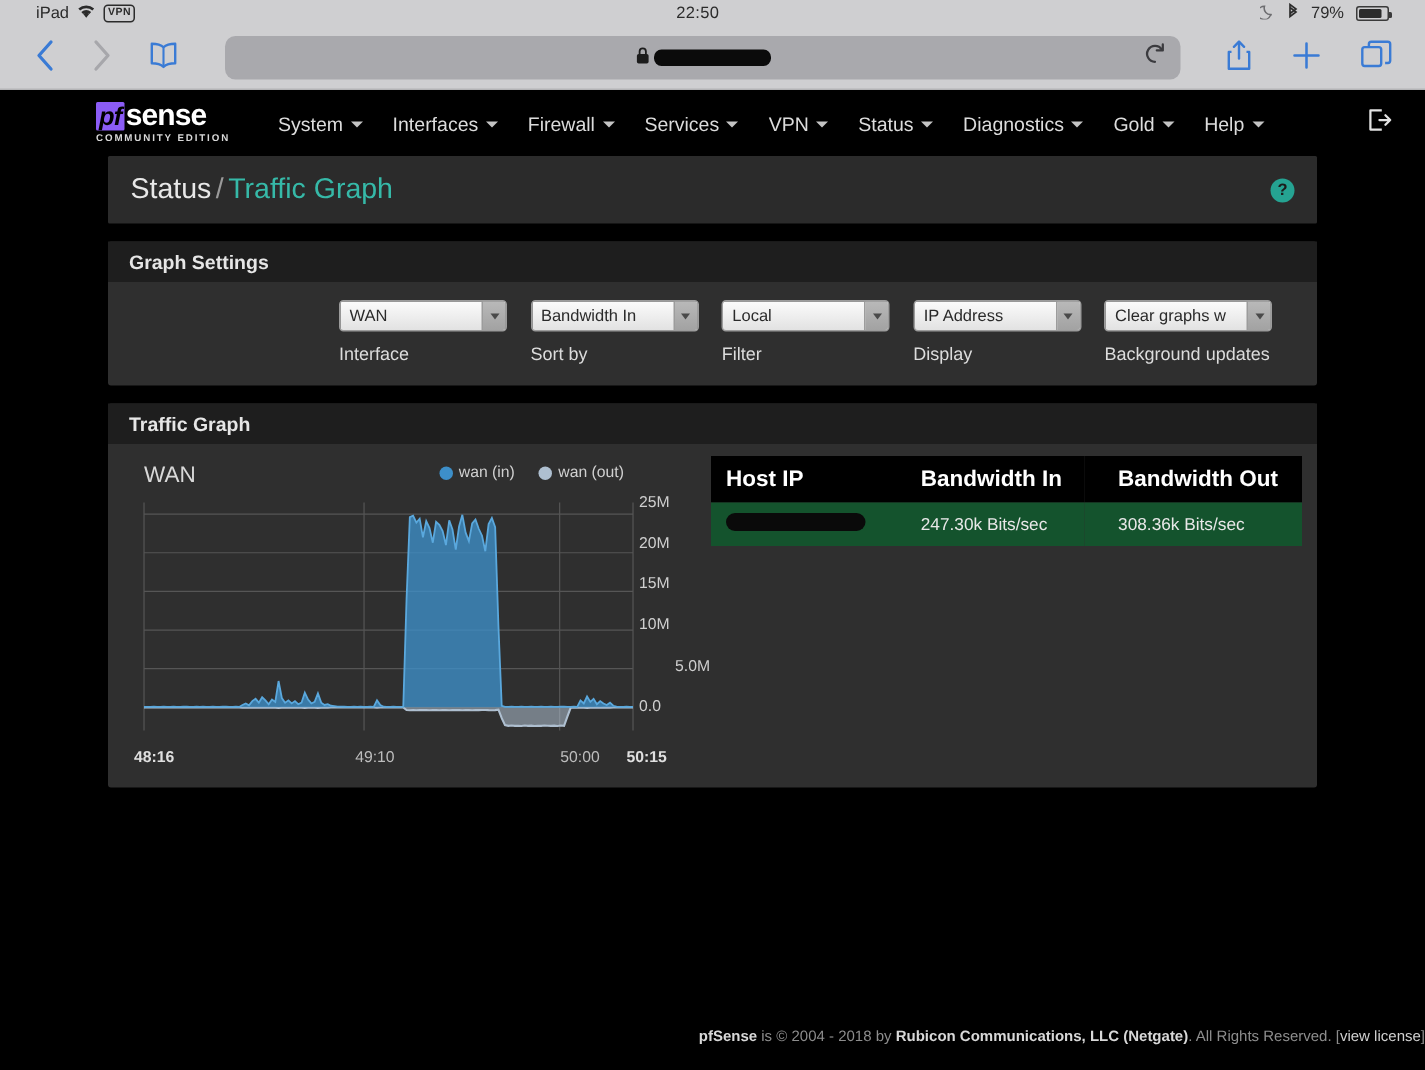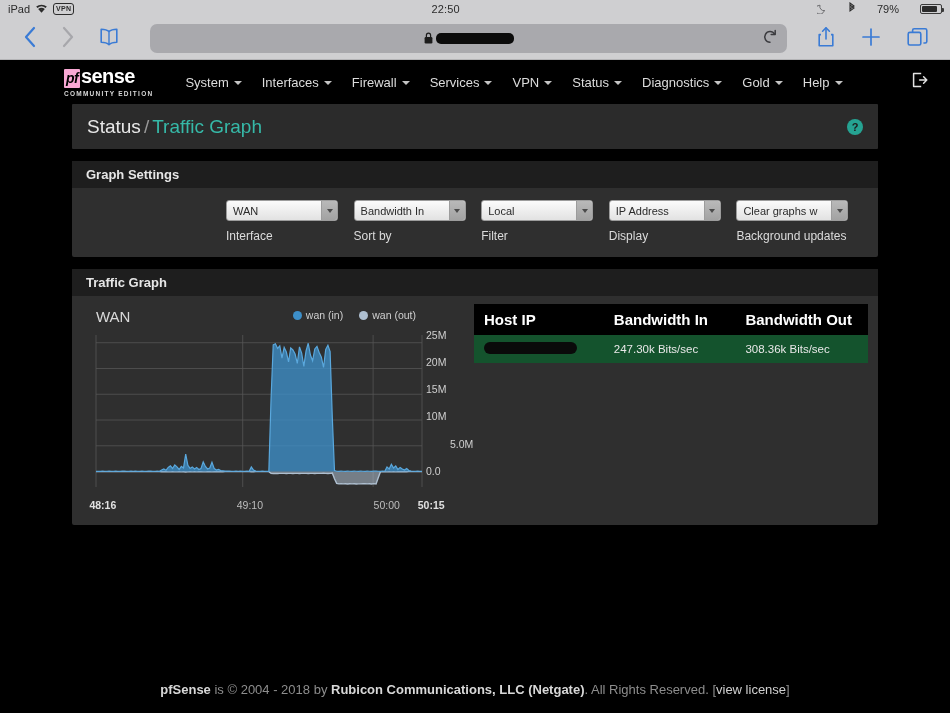--- a/index.html
+++ b/index.html
@@ -9,25 +9,25 @@
     background: #000;
     overflow: hidden;
   }
 
   
   .ios-statusbar {
     height: 18px; width: 950px;
     background: #cfcfd1;
     display: flex; align-items: center;
     font-size: 11px; color: #2b2b2b;
-    padding: 0 8px;
+    padding: 0 24px;
   }
   .sb-left { display: flex; align-items: center; gap: 5px; }
   .sb-center { flex: 1; text-align: center; font-size: 11px; letter-spacing: .2px; }
-  .sb-right { display: flex; align-items: center; gap: 21px; justify-content: center; }
+  .sb-right { display: flex; align-items: center; gap: 8px; justify-content: center; }
   .vpn-badge {
     border: 1px solid #2b2b2b; border-radius: 3px;
     font-size: 7px; font-weight: bold; padding: 0px 2px 0 2px;
     line-height: 10px; letter-spacing: .3px;
   }
   .batt-body {
     width: 22px; height: 10px; border: 1px solid #3a3a3a;
     border-radius: 2px; position: relative; display:inline-block;
     vertical-align: middle;
   }
@@ -67,22 +67,22 @@
   .pf-nav {
     height: 44px; width: 950px; background: #000;
     display: flex; align-items: center; padding: 0 14px 0 64px;
   }
   .pf-logo { display: flex; flex-direction: column; margin-right: 22px; }
   .pf-logo-main {
     font-size: 20px; font-weight: bold; color: #fff; line-height: 19px;
     letter-spacing: -0.6px; display: flex; align-items: baseline;
   }
   .pf-pf {
-    background: #f9a8d4; color: #000; font-style: italic; font-weight: bold;
-    padding: 0 2px; margin-right: 1px; border-radius: 1px; font-size: 14px;
+    background: #8b5cf6; color: #000; font-style: italic; font-weight: bold;
+    padding: 0 2px; margin-right: 1px; border-radius: 1px; font-size: 17px;
   }
   .pf-logo-sub {
     font-size: 6.5px; color: #d8d8d8; letter-spacing: 1.25px;
     font-weight: bold; margin-top: 2px;
   }
   .pf-menu { display: flex; align-items: center; gap: 0px; flex: 1; }
   .pf-menu-item {
     color: #dcdcdc; font-size: 13px; padding: 6px 10px;
     display: flex; align-items: center; gap: 5px; cursor: pointer;
     white-space: nowrap;
@@ -186,22 +186,22 @@
   }
   .host-table td:nth-child(2), .host-table td:nth-child(3) { padding-left: 22px; }
   .ip-redact {
     display: inline-block; width: 93px; height: 12px;
     background: #0a0a0a; border-radius: 6px;
   }
 
   
   .footer {
     position: absolute; bottom: 0; left: 0; width: 950px;
-    text-align: center; padding: 12px 0 16px 0;
-    font-size: 13px; color: #8d8d8d;
+    text-align: right; padding: 12px 0 16px 0;
+    font-size: 10px; color: #8d8d8d;
   }
   .footer b { color: #d8d8d8; font-weight: bold; }
   .footer a { color: #d0d0d0; text-decoration: none; }
 </style>
 </head>
 <body>
 
 <div class="page">
 
   <div class="ios-statusbar">

